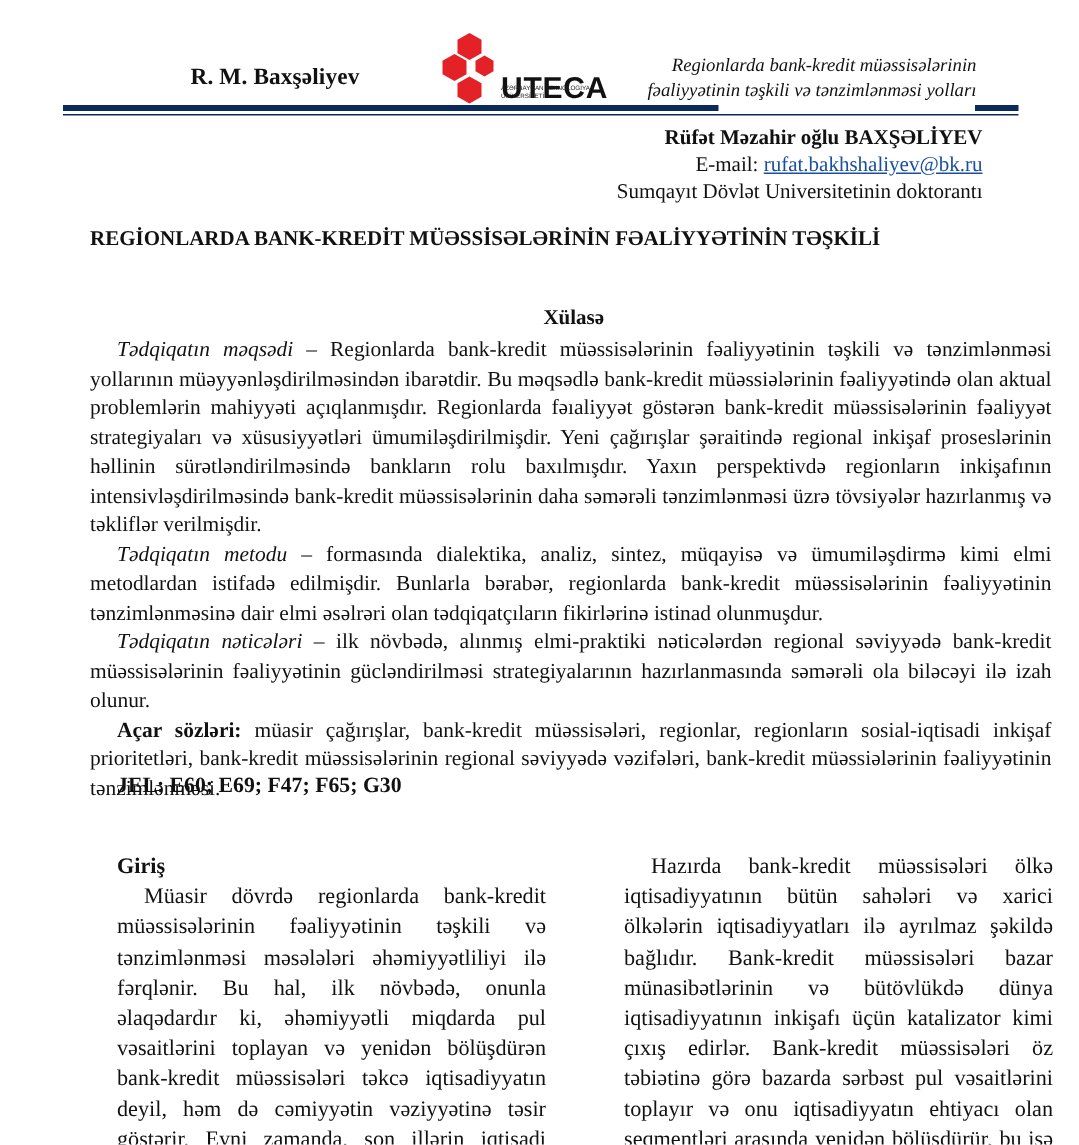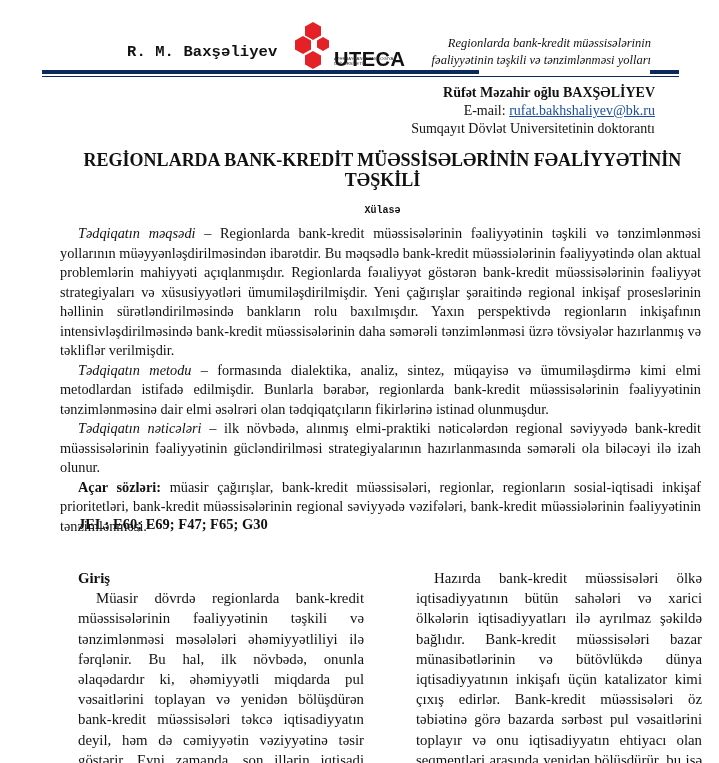--- a/index.html
+++ b/index.html
@@ -1,34 +1,34 @@
 <!DOCTYPE html>
 <html><head>
 <meta charset="utf-8">
 <style>
   html, body { margin: 0; padding: 0; background: #ffffff; }
   body { width: 719px; height: 763px; overflow: hidden; position: relative;
          font-family: "Liberation Serif", serif; color: #111; }
   .header { position: absolute; left: 0; top: 0; width: 719px; height: 80px; }
-  .author-short { position: absolute; left: 127px; top: 43px; font-weight: bold; font-size: 15.5px; letter-spacing: 0.1px; font-family: Liberation Mono, monospace; }
+  .author-short { position: absolute; left: 127px; top: 43px; font-weight: bold; font-size: 15.5px; letter-spacing: 0.1px; }
   .logo { position: absolute; left: 294px; top: 21px; width: 110px; height: 50px; }
   .logo svg { position: absolute; left: 0; top: 0; }
   .logo-word { position: absolute; left: 40px; top: 27px; font-family: "Liberation Sans", sans-serif; font-weight: bold; font-size: 20px; color: #111; letter-spacing: 0.5px; }
   .logo-sub { position: absolute; left: 40px; top: 35px; font-family: "Liberation Sans", sans-serif; font-size: 4.2px; line-height: 5px; color: #222; width: 70px; }
   .running-title { position: absolute; left: 406px; top: 35px; width: 245px; font-style: italic; font-size: 12.5px; line-height: 17px; text-align: right; color: #111; }
   .rule-thick { position: absolute; left: 42px; top: 70px; width: 437px; height: 4px; background: #0b2a5c; }
   .rule-thick-r { position: absolute; left: 650px; top: 70px; width: 29px; height: 4px; background: #0b2a5c; }
   .rule-thin { position: absolute; left: 42px; top: 76px; width: 637px; height: 1px; background: #0b2a5c; }
 
   .author-block { position: absolute; right: 64px; top: 84px; text-align: right; font-size: 14px; line-height: 18px; }
   .author-name { font-weight: bold; }
   .email-link { color: #1a4fa0; text-decoration: underline; }
 
-  .title { position: absolute; left: 60px; top: 150px; width: 645px; text-align: center; font-weight: bold; font-size: 18px; line-height: 20px; }
-  .abstract-head { position: absolute; left: 60px; top: 205px; width: 645px; text-align: center; font-weight: bold; font-size: 10px; font-family: Liberation Mono, monospace; }
+  .title { position: absolute; left: 60px; top: 150px; width: 645px; font-weight: bold; font-size: 14px; line-height: 20px; }
+  .abstract-head { position: absolute; left: 60px; top: 205px; width: 645px; text-align: center; font-weight: bold; font-size: 14px; }
   .abstract { position: absolute; left: 78px; top: 224px; width: 623px; font-size: 14.3px; line-height: 19.5px; text-align: justify; }
   .abstract p { margin: 0; text-indent: 0; }
   .it { font-style: italic; margin-top: 48px; }
   .b { font-weight: bold; }
 
   .codes { position: absolute; left: 78px; top: 515px; font-weight: bold; font-size: 14.5px; line-height: 18px; }
 
   .col { position: absolute; top: 568px; width: 286px; font-size: 14.8px; line-height: 20.2px; text-align: justify; }
   .col-left { left: 78px; }
   .col-right { left: 416px; }

